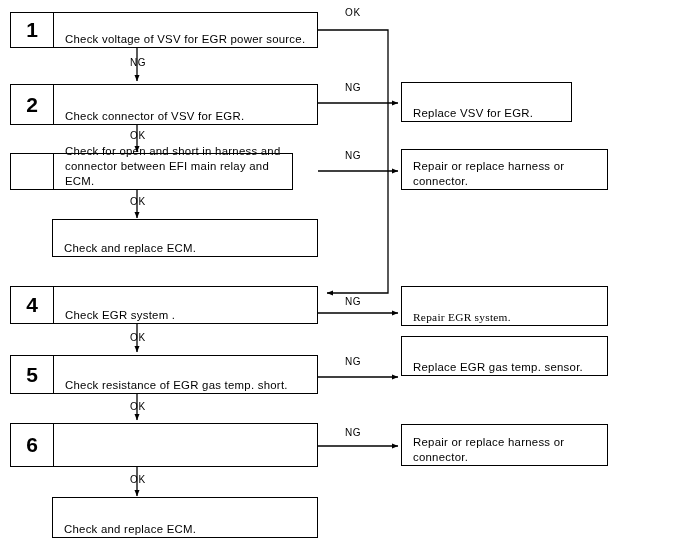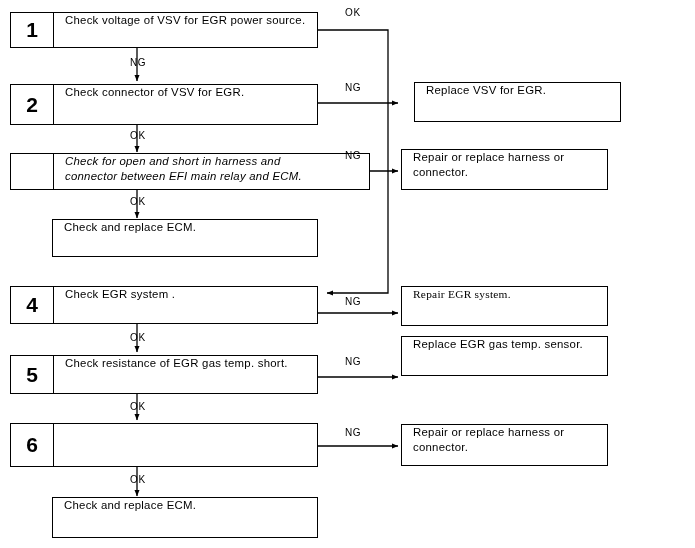--- a/index.html
+++ b/index.html
@@ -42,21 +42,21 @@
     font-weight: bold;
     color: #000000;
     letter-spacing: 0;
   }
   .num-cell.empty {
     font-size: 0;
   }
   .body-cell {
     flex: 1 1 auto;
     display: flex;
-    align-items: flex-start;
+    align-items: flex-end;
     padding-left: 11px;
     padding-right: 8px;
   }
   .body-text {
     font-size: 11.4px;
     line-height: 15px;
     color: #000000;
     letter-spacing: 0.25px;
     white-space: pre-line;
   }
@@ -119,21 +119,21 @@
     </div>
   </div>
 
   <div class="node" style="left:10px; top:84px; width:308px; height:41px;">
     <div class="num-cell">2</div>
     <div class="body-cell">
       <span class="body-text">Check connector of VSV for EGR.</span>
     </div>
   </div>
 
-  <div class="node" style="left:10px; top:153px; width:360px; height:37px;font-style:italic;">
+  <div class="node" style="left:10px; top:153px; width:283px; height:37px;">
     <div class="num-cell empty"></div>
     <div class="body-cell">
       <span class="body-text">Check for open and short in harness and
 connector between EFI main relay and ECM.</span>
     </div>
   </div>
 
   <div class="node plain-node" style="left:52px; top:219px; width:266px; height:38px;">
     <div class="body-cell">
       <span class="body-text">Check and replace ECM.</span>
@@ -157,21 +157,21 @@
   <div class="node" style="left:10px; top:423px; width:308px; height:44px;">
     <div class="num-cell">6</div>
   </div>
 
   <div class="node plain-node" style="left:52px; top:497px; width:266px; height:41px;">
     <div class="body-cell">
       <span class="body-text">Check and replace ECM.</span>
     </div>
   </div>
 
-  <div class="node plain-node" style="left:414px; top:82px; width:207px; height:40px;">
+  <div class="node plain-node" style="left:401px; top:82px; width:171px; height:40px;">
     <div class="body-cell">
       <span class="body-text">Replace VSV for EGR.</span>
     </div>
   </div>
 
   <div class="node plain-node" style="left:401px; top:149px; width:207px; height:41px;">
     <div class="body-cell">
       <span class="body-text">Repair or replace harness or
 connector.</span>
     </div>

